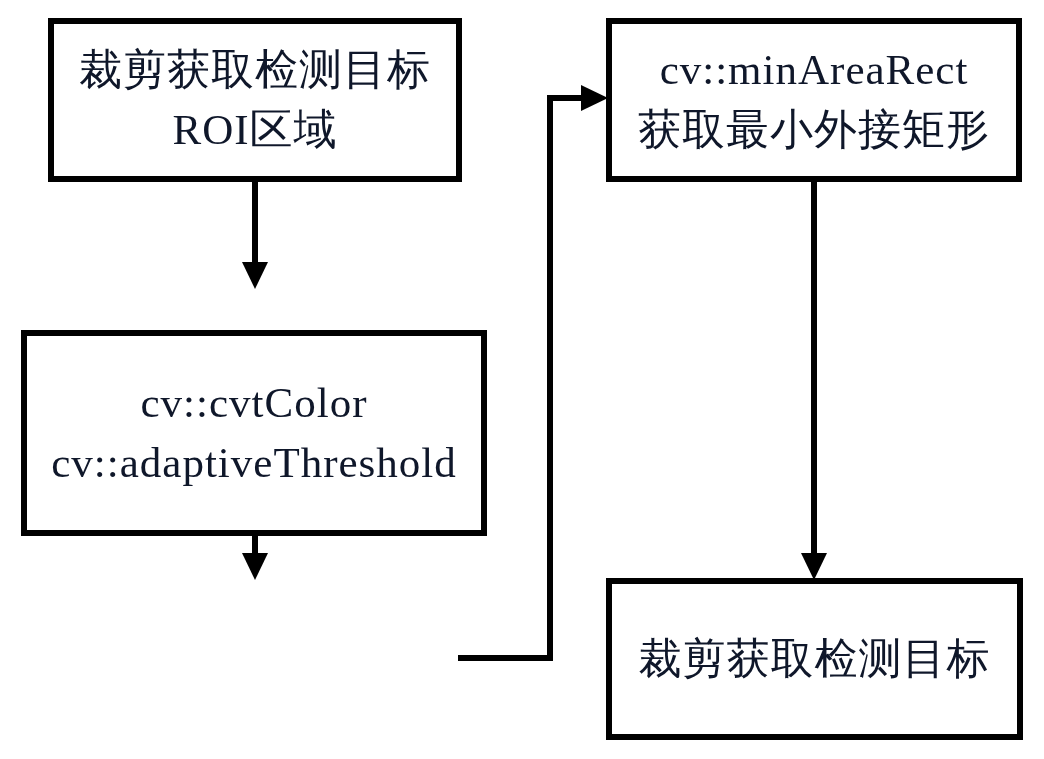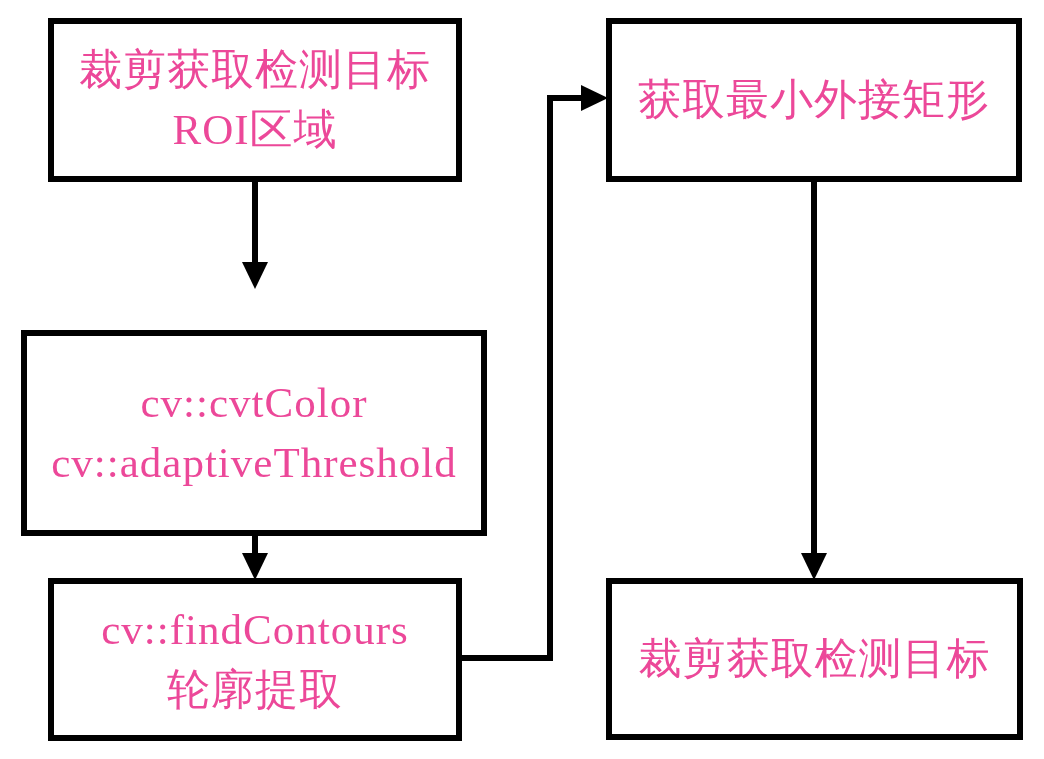--- a/index.html
+++ b/index.html
@@ -7,21 +7,21 @@
     padding: 0;
     background: #ffffff;
   }
   .canvas {
     position: relative;
     width: 1044px;
     height: 759px;
     background: #ffffff;
     overflow: hidden;
     font-family: "Liberation Serif", "DejaVu Serif", serif;
-    color: #ec4899;
+    color: #0f172a;
   }
   .arrow-layer {
     position: absolute;
     left: 0;
     top: 0;
     width: 1044px;
     height: 759px;
   }
   .node {
     position: absolute;
@@ -76,26 +76,23 @@
   <div class="node" id="node-crop-roi">
     <span class="line">裁剪获取检测目标</span>
     <span class="line">ROI区域</span>
   </div>
 
   <div class="node" id="node-gray-threshold">
     <span class="line">cv::cvtColor</span>
     <span class="line">cv::adaptiveThreshold</span>
   </div>
 
-  <div class="node" id="node-find-contours">
-    <span class="line">cv::findContours</span>
-    <span class="line">轮廓提取</span>
-  </div>
 
   <div class="node" id="node-min-area-rect">
+    <span class="line">cv::minAreaRect</span>
     <span class="line">获取最小外接矩形</span>
   </div>
 
   <div class="node" id="node-angle-y-axis">
     <span class="line">裁剪获取检测目标</span>
   </div>
 
 </div>
 
 </body></html>

